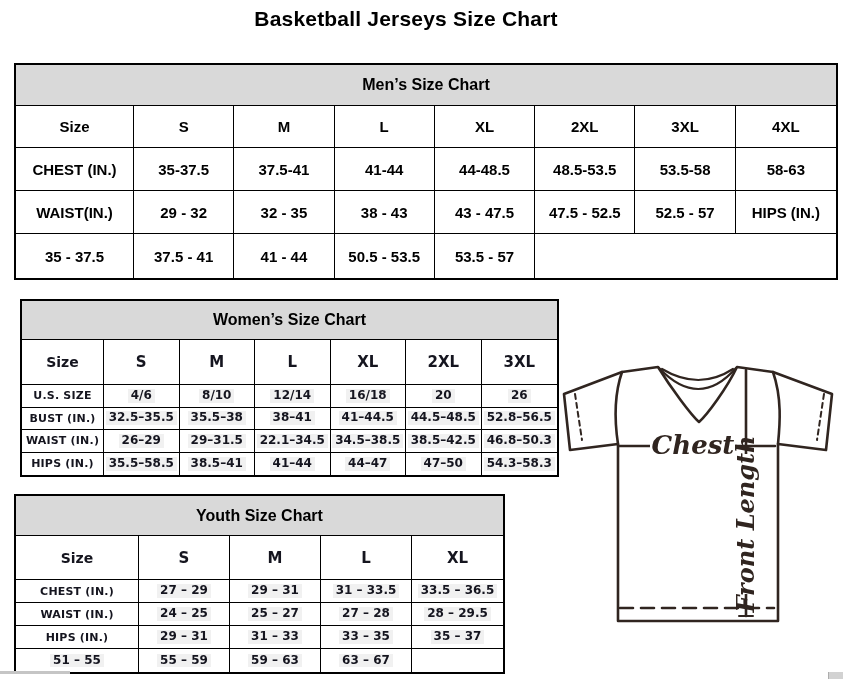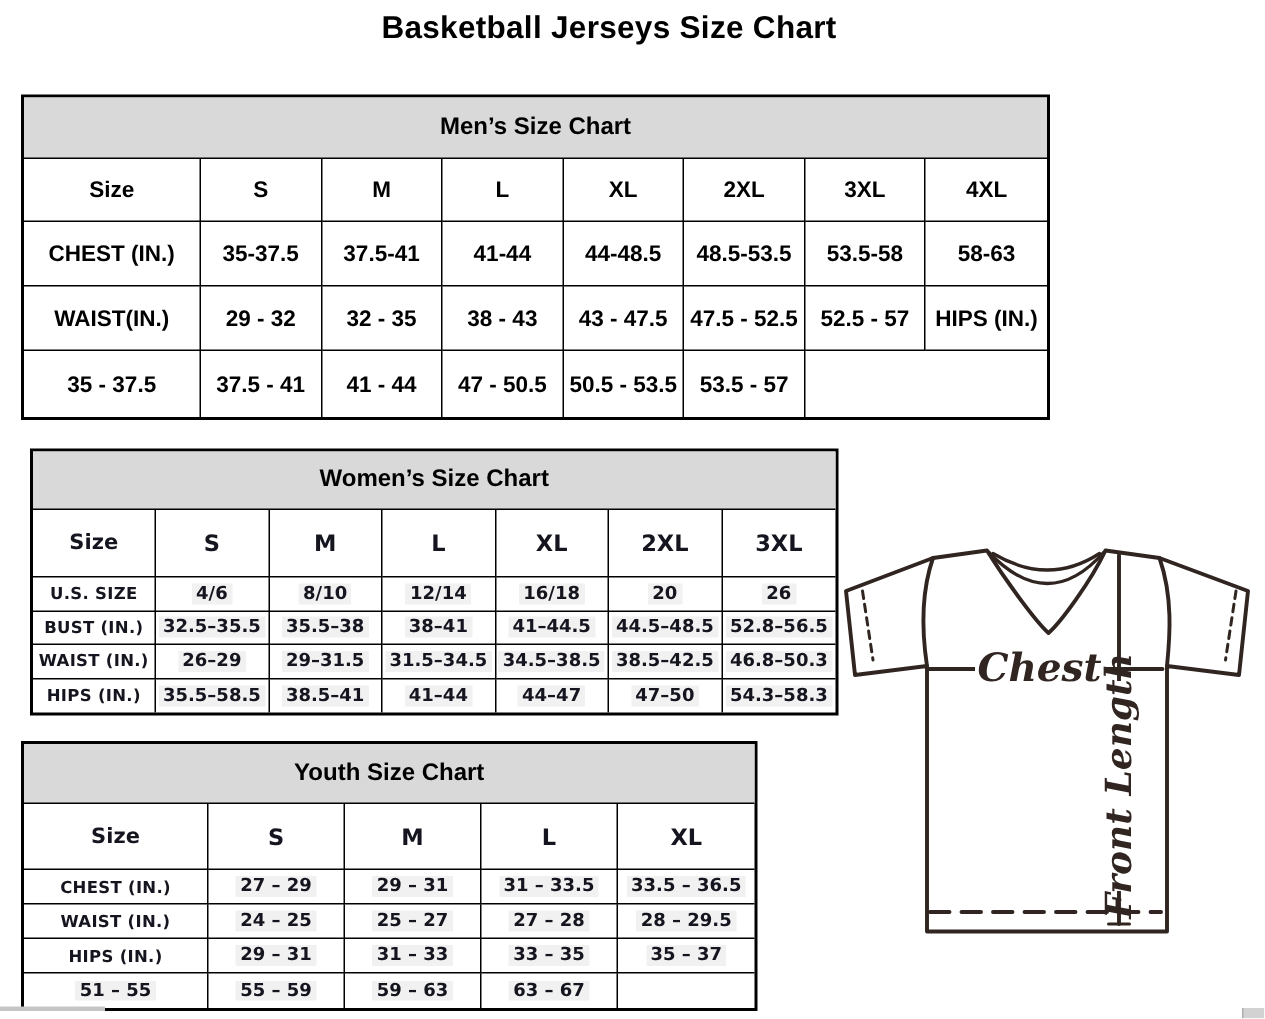--- a/index.html
+++ b/index.html
@@ -10,21 +10,21 @@
               font-size:21px;font-weight:bold;letter-spacing:.2px;}
 
   .tbl{position:absolute;border:2px solid #000;background:#fff;box-sizing:border-box;}
   .tbl-title{background:#d9d9d9;border-bottom:1px solid #000;display:flex;
              align-items:center;justify-content:center;font-weight:bold;font-size:16px;}
   .grid{display:grid;}
   .cell{border-right:1px solid #000;border-bottom:1px solid #000;display:flex;
         align-items:center;justify-content:center;font-weight:bold;box-sizing:border-box;}
 
   
-  .men{left:14px;top:63px;width:686px;}
+  .men{left:14px;top:63px;width:824px;}
   .men .tbl-title{height:40px;}
   .men-grid{grid-template-columns:118px repeat(7,1fr);grid-template-rows:42px 43px 43px 44px;
             font-size:15px;}
   .men-grid .cell:nth-child(8n){border-right:none;}
   .men-grid .cell:nth-child(n+25){border-bottom:none;}
 
   
   .women{left:20px;top:299px;width:539px;}
   .women .tbl-title{height:38px;}
   .women-grid{grid-template-columns:82px repeat(6,1fr);grid-template-rows:45px 22.5px 22.5px 22.5px 22.5px;
@@ -89,21 +89,20 @@
       <div class="cell">32 - 35</div>
       <div class="cell">38 - 43</div>
       <div class="cell">43 - 47.5</div>
       <div class="cell">47.5 - 52.5</div>
       <div class="cell">52.5 - 57</div>
 
       <div class="cell">HIPS (IN.)</div>
       <div class="cell">35 - 37.5</div>
       <div class="cell">37.5 - 41</div>
       <div class="cell">41 - 44</div>
-      <div class="cell">47 - 50.5</div>
       <div class="cell">50.5 - 53.5</div>
       <div class="cell">53.5 - 57</div>
     </div>
   </div>
 
   <div class="tbl women sub">
     <div class="tbl-title">Women’s Size Chart</div>
     <div class="grid women-grid">
       <div class="cell" style="font-size:14px">Size</div>
       <div class="cell">S</div>
@@ -154,21 +153,21 @@
         </div>
 
       <div class="cell rlabel">WAIST (IN.)</div>
       <div class="cell val">
           <span class="hl">26–29</span>
         </div>
       <div class="cell val">
           <span class="hl">29–31.5</span>
         </div>
       <div class="cell val">
-          <span class="hl">31.5–34.5</span>
+          <span class="hl">22.1–34.5</span>
         </div>
       <div class="cell val">
           <span class="hl">34.5–38.5</span>
         </div>
       <div class="cell val">
           <span class="hl">38.5–42.5</span>
         </div>
       <div class="cell val">
           <span class="hl">46.8–50.3</span>
         </div>

